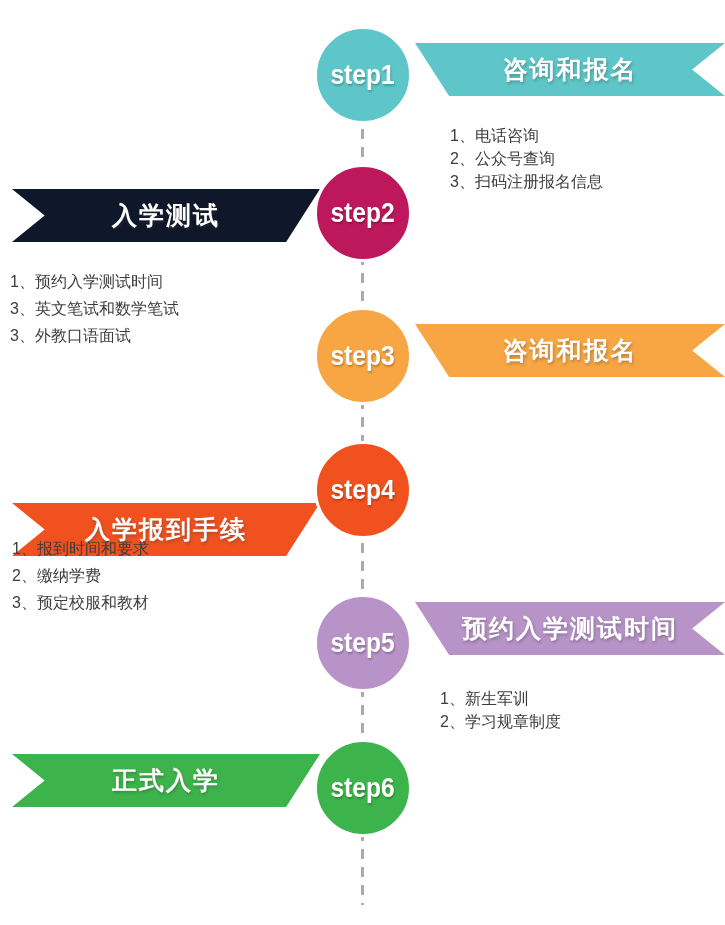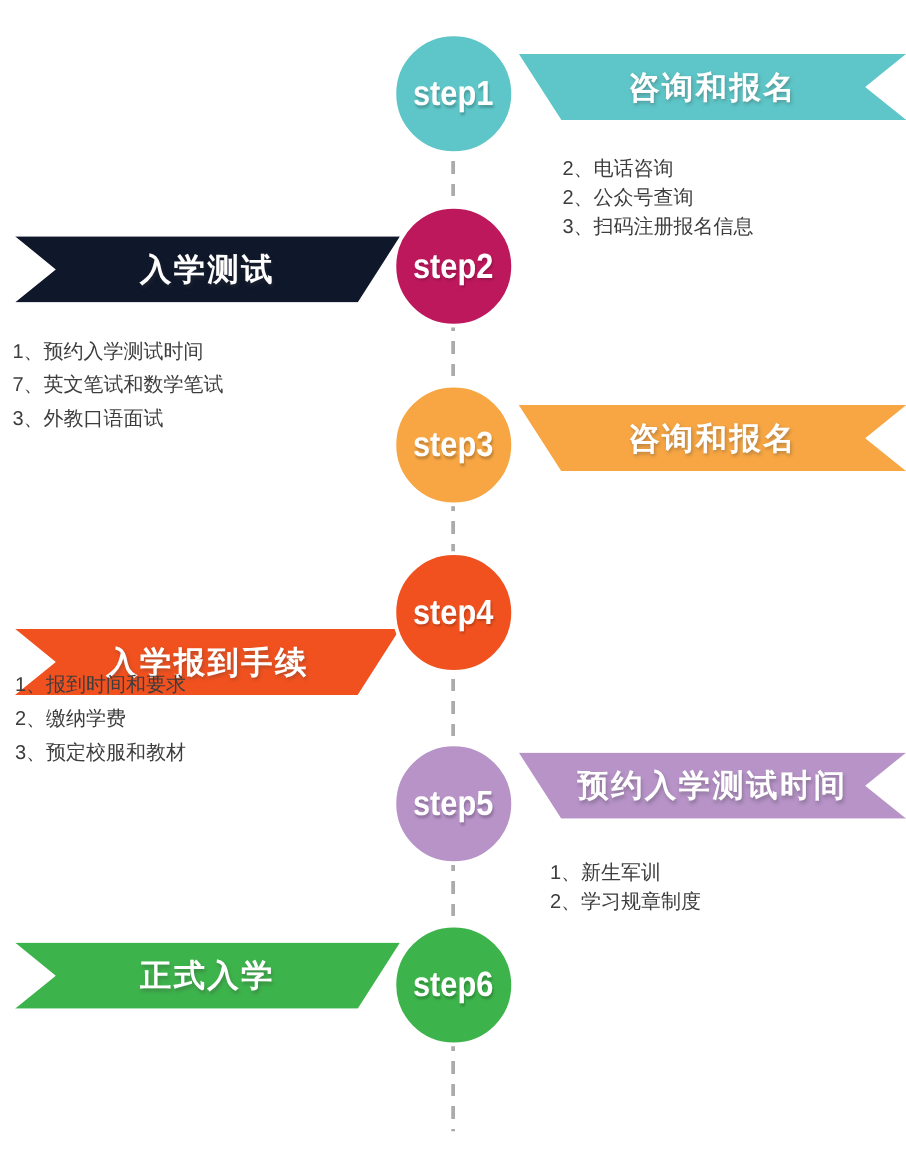--- a/index.html
+++ b/index.html
@@ -60,34 +60,34 @@
 
   <div class="connector"></div>
 
   <div class="ribbon right r1" style="background-color: rgb(94, 198, 200);">
     <span class="title">咨询和报名</span>
   </div>
   <div class="circle c1" style="background-color: rgb(94, 198, 200);">
     <span class="step-label">step1</span>
   </div>
   <div class="list right-side l1">
-      <div>2、电话咨询</div>
+      <div>1、电话咨询</div>
       <div>2、公众号查询</div>
       <div>3、扫码注册报名信息</div>
     </div>
 
   <div class="ribbon left r2" style="background-color: #0f172a;">
     <span class="title">入学测试</span>
   </div>
   <div class="circle c2" style="background-color: #be185d;">
     <span class="step-label">step2</span>
   </div>
   <div class="list left-side l2">
       <div>1、预约入学测试时间</div>
-      <div>7、英文笔试和数学笔试</div>
+      <div>3、英文笔试和数学笔试</div>
       <div>3、外教口语面试</div>
     </div>
 
   <div class="ribbon right r3" style="background-color: rgb(247, 166, 67);">
     <span class="title">咨询和报名</span>
   </div>
   <div class="circle c3" style="background-color: rgb(247, 166, 67);">
     <span class="step-label">step3</span>
   </div>
 

